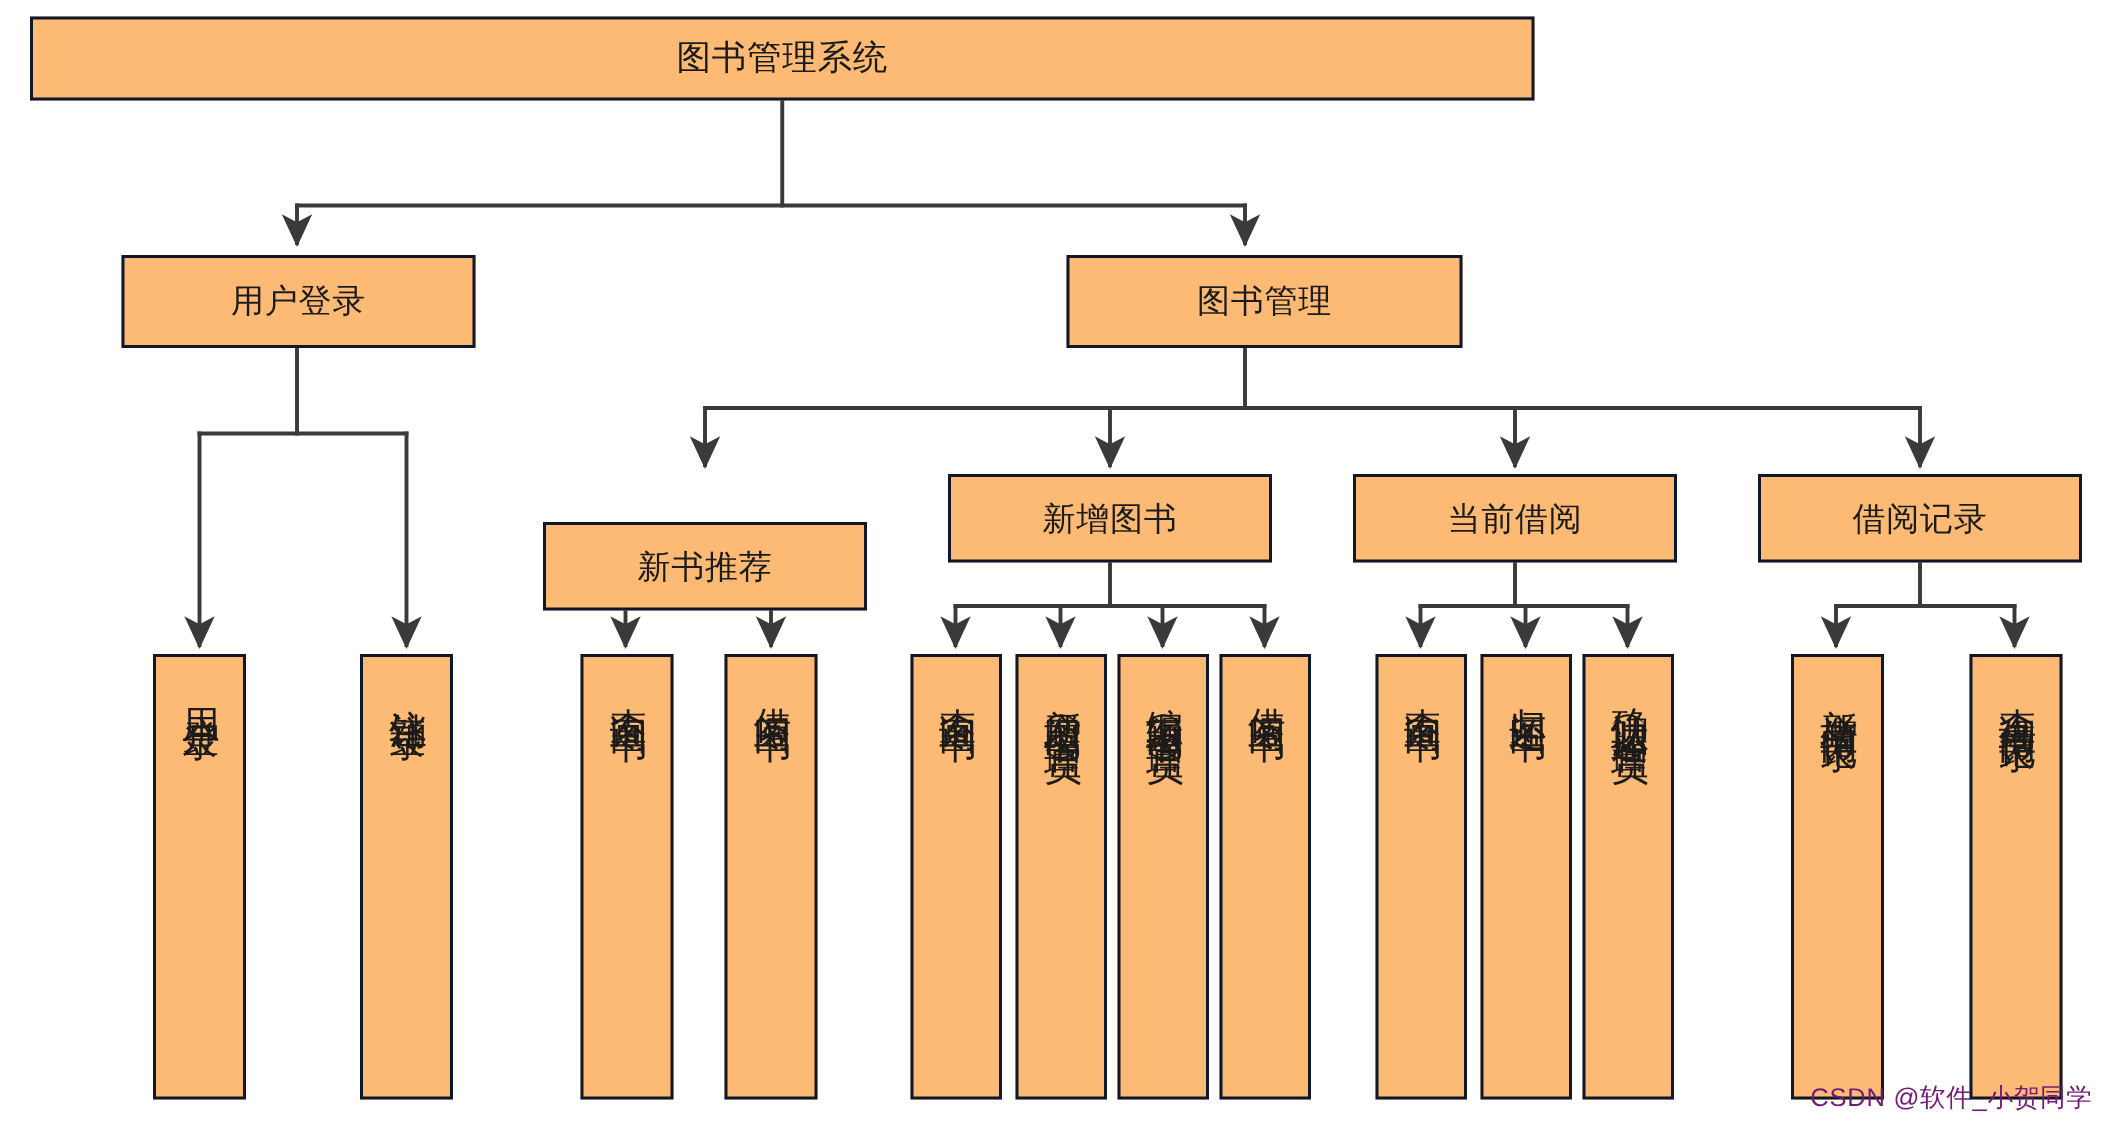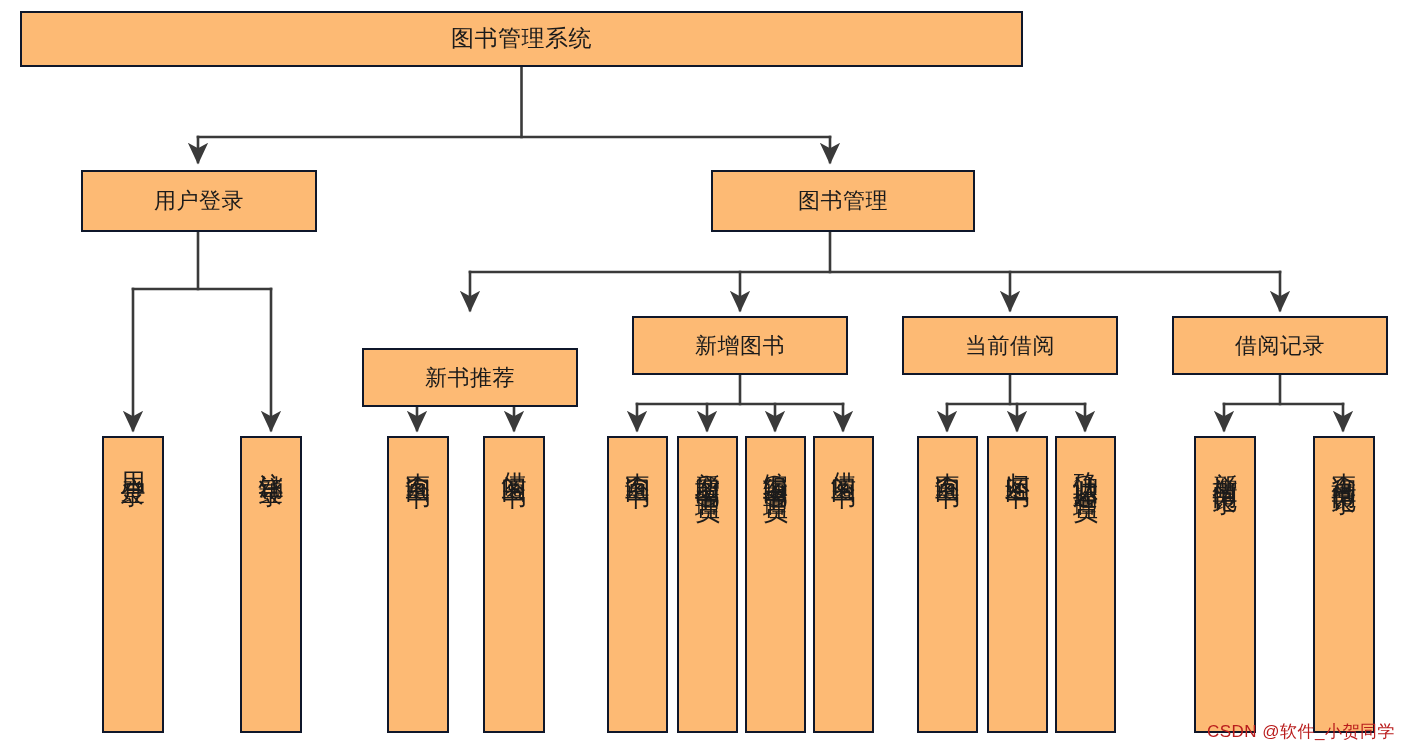--- a/index.html
+++ b/index.html
@@ -55,21 +55,21 @@
     font-size:25px;
     line-height:1.0;
     letter-spacing:4px;
     white-space:nowrap;
   }
   .watermark{
     position:absolute;
     right:10px;
     bottom:4px;
     font-size:17px;
-    color:#b91c1c;
+    color:#701a75;
     z-index:5;
     white-space:nowrap;
     letter-spacing:.5px;
   }
 </style>
 </head>
 <body>
 
 <div id="canvas">
 

